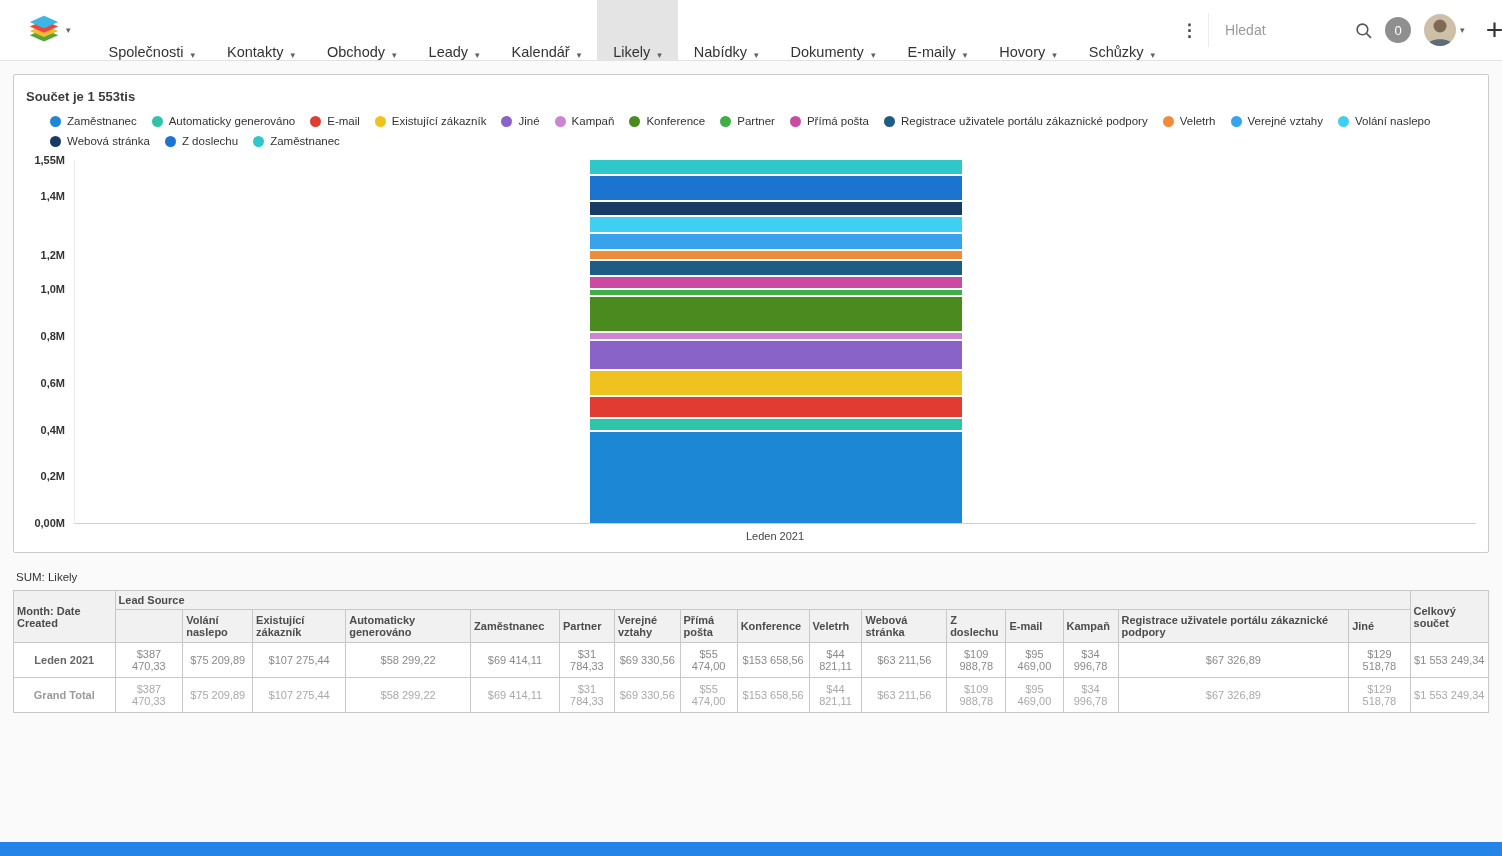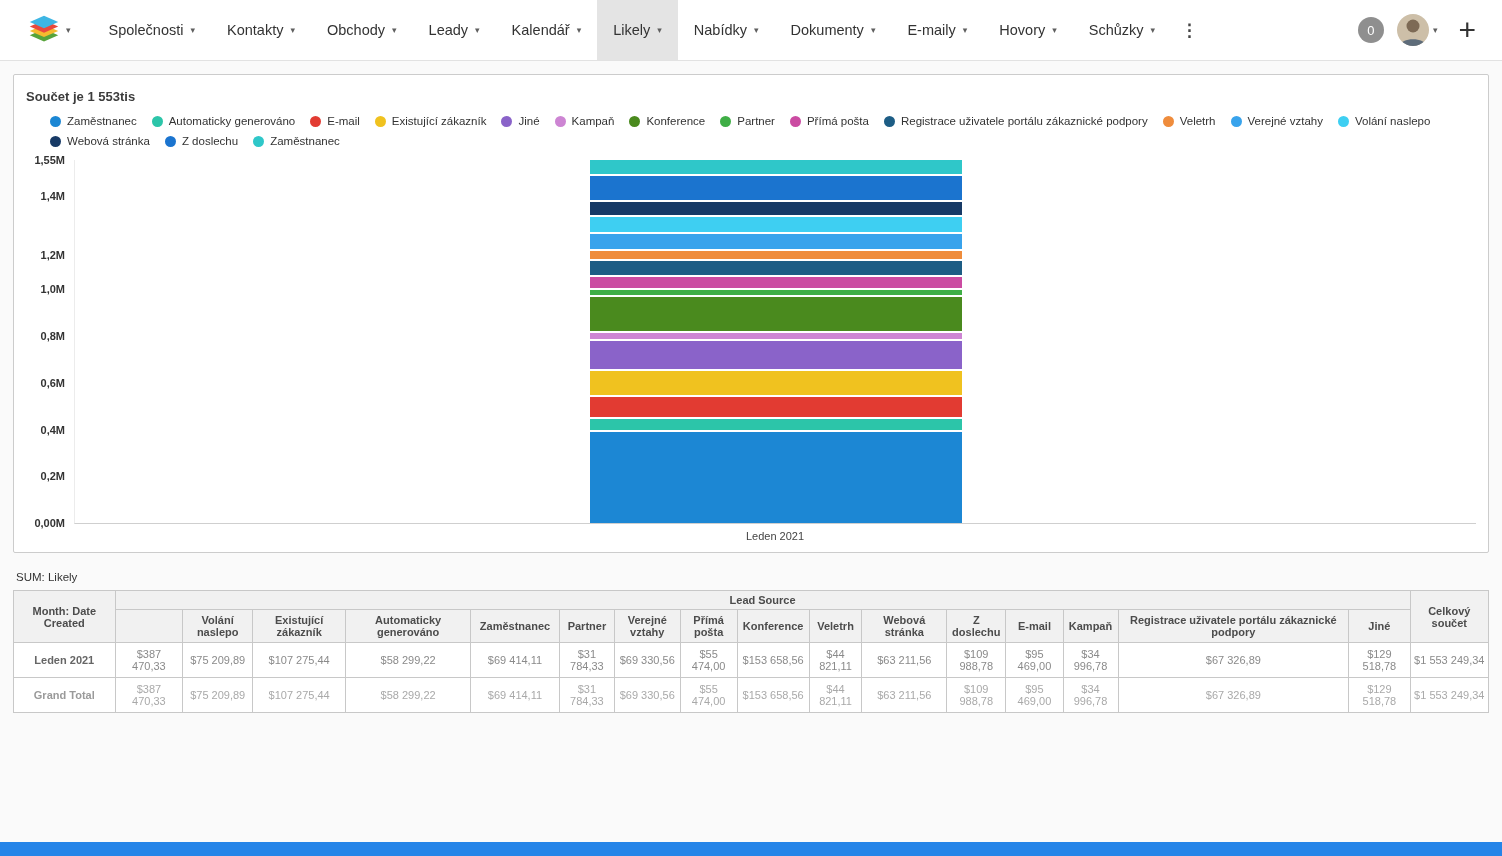--- a/index.html
+++ b/index.html
@@ -4,21 +4,21 @@
 <style>
   * { margin:0; padding:0; }
   html,body { background:#fff; }
   body { font-family:"Liberation Sans", sans-serif; }
   .page { width:1502px; height:856px; position:relative; overflow:hidden; background:#fafafa; }
 
   
   .topnav { display:flex; align-items:center; height:60px; background:#fff; border-bottom:1px solid #e2e2e2; padding:0 26px 0 28px; }
   .logo-wrap { display:flex; align-items:center; gap:6px; cursor:pointer; }
   .menu { display:flex; height:100%; margin-left:22px; }
-  .menu-item { display:flex; align-items:center; gap:7px; padding:0 16px; font-size:14.5px; color:#333; cursor:pointer; white-space:nowrap; }
+  .menu-item { display:flex; align-items:flex-end; gap:7px; padding:0 16px; font-size:14.5px; color:#333; cursor:pointer; white-space:nowrap; }
   .menu-item.active { background:#e4e4e4; }
   .caret { font-size:9px; color:#5f5f5f; line-height:1; }
   .menu-more { font-size:17px; color:#444; font-weight:bold; padding:0 10px; cursor:pointer; }
   .nav-right { margin-left:auto; display:flex; align-items:center; gap:13px; }
   .search { display:flex; align-items:center; border-left:1px solid #ececec; padding-left:16px; height:34px; }
   .search input { border:none; outline:none; font-size:14px; width:130px; color:#333; background:transparent; font-family:"Liberation Sans", sans-serif; }
   .search input::placeholder { color:#9a9a9a; }
   .search-icon { display:flex; align-items:center; cursor:pointer; }
   .badge { width:26px; height:26px; border-radius:50%; background:#8f8f8f; color:#fff; font-size:13px; display:flex; align-items:center; justify-content:center; cursor:pointer; }
   .avatar-wrap { display:flex; align-items:center; gap:4px; cursor:pointer; }
@@ -41,21 +41,21 @@
   .seg { width:100%; box-sizing:border-box; }
   .seg.gap { border-bottom:2px solid #fff; }
   .x-label-row { margin-left:48px; margin-top:6px; }
   .x-label { text-align:center; font-size:11px; color:#444; }
 
   .sum-label { margin:18px 0 7px 3px; font-size:11.5px; color:#333; }
 
   
   .report-table { width:100%; border-collapse:collapse; table-layout:fixed; background:#fff; border:1px solid #adadad; }
   .report-table th, .report-table td { border:1px solid #c8c8c8; }
-  .report-table thead th { background:#f1f1f1; font-size:11px; font-weight:bold; color:#4c4c4c; text-align:center; padding:4px 3px; }
+  .report-table thead th { background:#f1f1f1; font-size:11px; font-weight:bold; color:#4c4c4c; text-align:left; padding:4px 3px; }
   .report-table .group-th { padding:3px; }
   .report-table tbody td { font-size:11px; color:#8a8a8a; text-align:center; padding:5px 3px; word-wrap:break-word; }
   .report-table .row-label { font-weight:bold; color:#666; }
   .report-table tr.muted td { color:#a9a9a9; }
   .report-table tr.muted .row-label { color:#9a9a9a; }
 
   .bottom-bar { position:absolute; left:0; right:0; bottom:0; height:14px; background:#2584e8; }
 </style>
 </head>
 <body>
@@ -115,20 +115,29 @@
           <span class="caret">▾</span>
         </div>
         <div class="menu-item">
           <span>Schůzky</span>
           <span class="caret">▾</span>
         </div>
       </nav>
     <div class="menu-more">⋮</div>
 
     <div class="nav-right">
+      <div class="search">
+        <input type="text" placeholder="Hledat" style="">
+        <span class="search-icon">
+          <svg width="17" height="17" viewBox="0 0 16 16">
+            <circle cx="7" cy="7" r="5" fill="none" stroke="#555" stroke-width="1.5"></circle>
+            <line x1="11" y1="11" x2="15" y2="15" stroke="#555" stroke-width="1.5"></line>
+          </svg>
+        </span>
+      </div>
       <div class="badge">0</div>
       <div class="avatar-wrap">
         <span class="avatar">
           <svg width="32" height="32" viewBox="0 0 32 32">
             <rect width="32" height="32" fill="#cdbfa8"></rect>
             <circle cx="16" cy="12" r="6.5" fill="#7d6a55"></circle>
             <path d="M3 32 c0-9 26-9 26 0 Z" fill="#5e6c7a"></path>
           </svg>
         </span>
         <span class="caret">▾</span>

